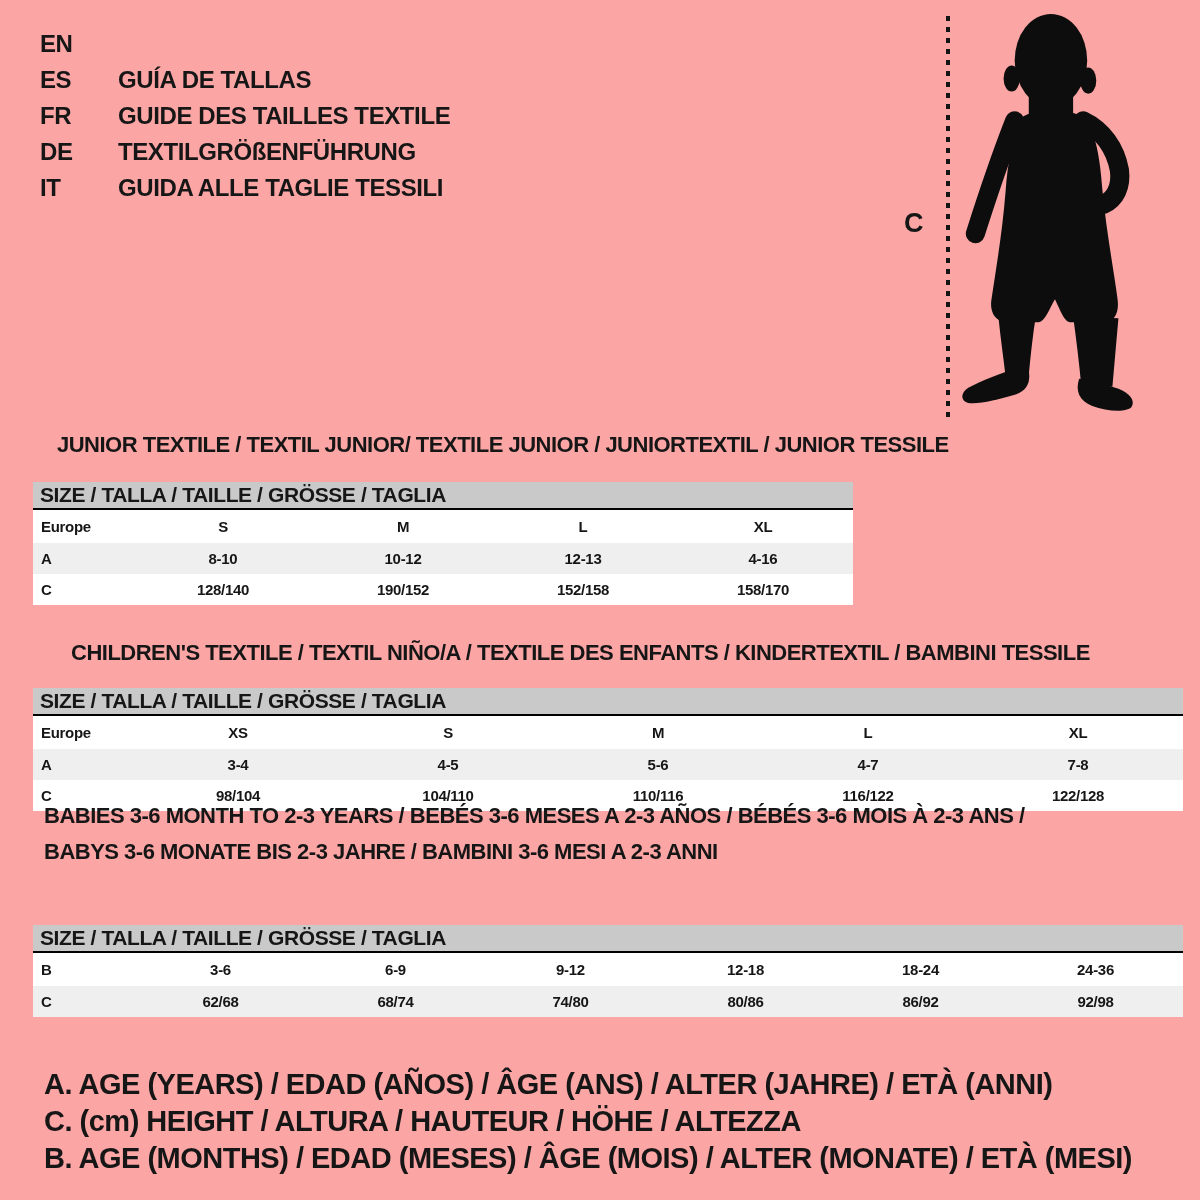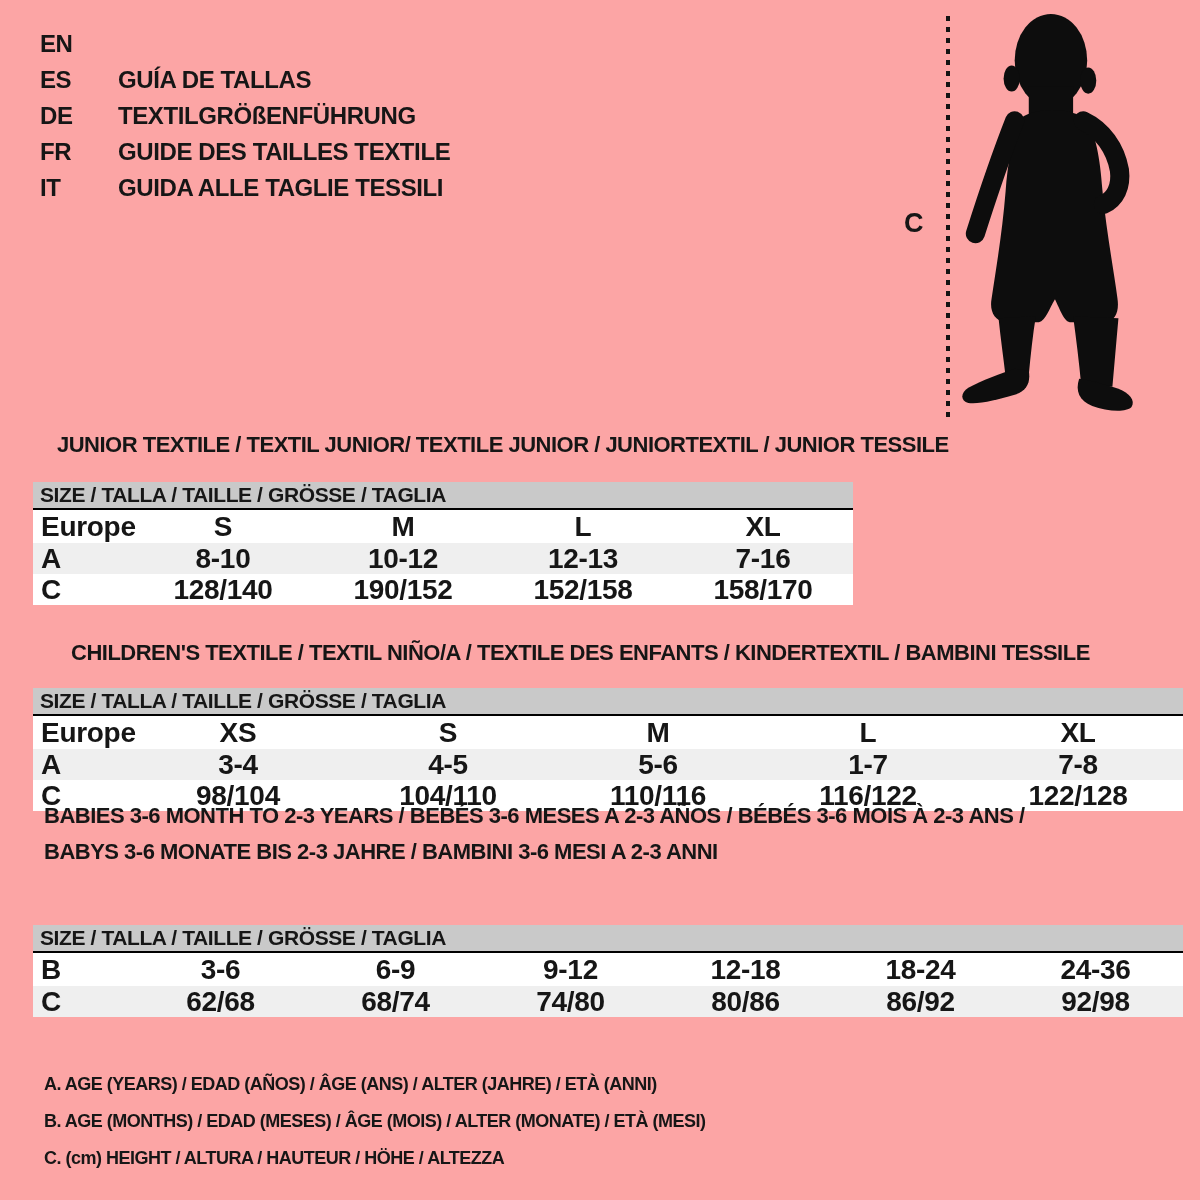--- a/index.html
+++ b/index.html
@@ -33,53 +33,53 @@
   
   .size-table{background:#fff;}
   .t-junior{left:33px;top:482px;width:820px;}
   .t-children{left:33px;top:688px;width:1150px;}
   .t-babies{left:33px;top:925px;width:1150px;}
   .size-bar{
     height:26px;background:#c9c9c9;border-bottom:2px solid #000000;
     display:flex;align-items:center;padding-left:7px;
     font-size:21px;font-weight:700;letter-spacing:-.4px;
   }
-  .trow{display:grid;align-items:center;height:31px;font-size:28px;font-weight:700;letter-spacing:-.3px;}
+  .trow{display:grid;align-items:center;height:31px;font-size:15px;font-weight:700;letter-spacing:-.3px;}
   .trow.header{height:33px;}
   .cols4{grid-template-columns:100px repeat(4,1fr);}
   .cols5{grid-template-columns:100px repeat(5,1fr);}
   .cols6{grid-template-columns:100px repeat(6,1fr);}
   .lbl{padding-left:8px;text-align:left;}
   .cell{text-align:center;}
   .shaded{background:#efefef;}
 
   
   .legend{left:44px;top:1066px;}
-  .legend-line{font-size:18px;font-weight:700;letter-spacing:-.5px;line-height:37px;white-space:nowrap;}
+  .legend-line{font-size:29px;font-weight:700;letter-spacing:-.5px;line-height:37px;white-space:nowrap;}
 </style>
 </head>
 <body>
 
 <div class="sheet">
 
   <div class="abs lang-list">
     <div class="lang-row">
       <span class="lang-code">EN</span>
     </div>
     <div class="lang-row">
       <span class="lang-code">ES</span>
       <span class="lang-label">GUÍA DE TALLAS</span>
     </div>
     <div class="lang-row">
+      <span class="lang-code">FR</span>
+      <span class="lang-label">GUIDE DES TAILLES TEXTILE</span>
+    </div>
+    <div class="lang-row">
       <span class="lang-code">DE</span>
       <span class="lang-label">TEXTILGRÖßENFÜHRUNG</span>
-    </div>
-    <div class="lang-row">
-      <span class="lang-code">FR</span>
-      <span class="lang-label">GUIDE DES TAILLES TEXTILE</span>
     </div>
     <div class="lang-row">
       <span class="lang-code">IT</span>
       <span class="lang-label">GUIDA ALLE TAGLIE TESSILI</span>
     </div>
   </div>
 
   <div class="abs measure-line"></div>
   <div class="abs measure-label">C</div>
   <svg class="abs toddler" width="206" height="408" viewBox="0 0 200 405" xmlns="http://www.w3.org/2000/svg">
@@ -108,21 +108,21 @@
       <span class="cell">S</span>
       <span class="cell">M</span>
       <span class="cell">L</span>
       <span class="cell">XL</span>
     </div>
     <div class="trow shaded cols4">
       <span class="lbl">A</span>
       <span class="cell">8-10</span>
       <span class="cell">10-12</span>
       <span class="cell">12-13</span>
-      <span class="cell">7-16</span>
+      <span class="cell">4-16</span>
     </div>
     <div class="trow cols4">
       <span class="lbl">C</span>
       <span class="cell">128/140</span>
       <span class="cell">190/152</span>
       <span class="cell">152/158</span>
       <span class="cell">158/170</span>
     </div>
   </div>
 
@@ -135,21 +135,21 @@
       <span class="cell">S</span>
       <span class="cell">M</span>
       <span class="cell">L</span>
       <span class="cell">XL</span>
     </div>
     <div class="trow shaded cols5">
       <span class="lbl">A</span>
       <span class="cell">3-4</span>
       <span class="cell">4-5</span>
       <span class="cell">5-6</span>
-      <span class="cell">1-7</span>
+      <span class="cell">4-7</span>
       <span class="cell">7-8</span>
     </div>
     <div class="trow cols5">
       <span class="lbl">C</span>
       <span class="cell">98/104</span>
       <span class="cell">104/110</span>
       <span class="cell">110/116</span>
       <span class="cell">116/122</span>
       <span class="cell">122/128</span>
     </div>
@@ -176,17 +176,17 @@
       <span class="cell">68/74</span>
       <span class="cell">74/80</span>
       <span class="cell">80/86</span>
       <span class="cell">86/92</span>
       <span class="cell">92/98</span>
     </div>
   </div>
 
   <div class="abs legend">
     <div class="legend-line">A. AGE (YEARS) / EDAD (AÑOS) / ÂGE (ANS) / ALTER (JAHRE) / ETÀ (ANNI)</div>
+    <div class="legend-line">C. (cm) HEIGHT / ALTURA / HAUTEUR / HÖHE / ALTEZZA</div>
     <div class="legend-line">B. AGE (MONTHS) / EDAD (MESES) / ÂGE (MOIS) / ALTER (MONATE) / ETÀ (MESI)</div>
-    <div class="legend-line">C. (cm) HEIGHT / ALTURA / HAUTEUR / HÖHE / ALTEZZA</div>
   </div>
 
 </div>
 
 </body></html>

